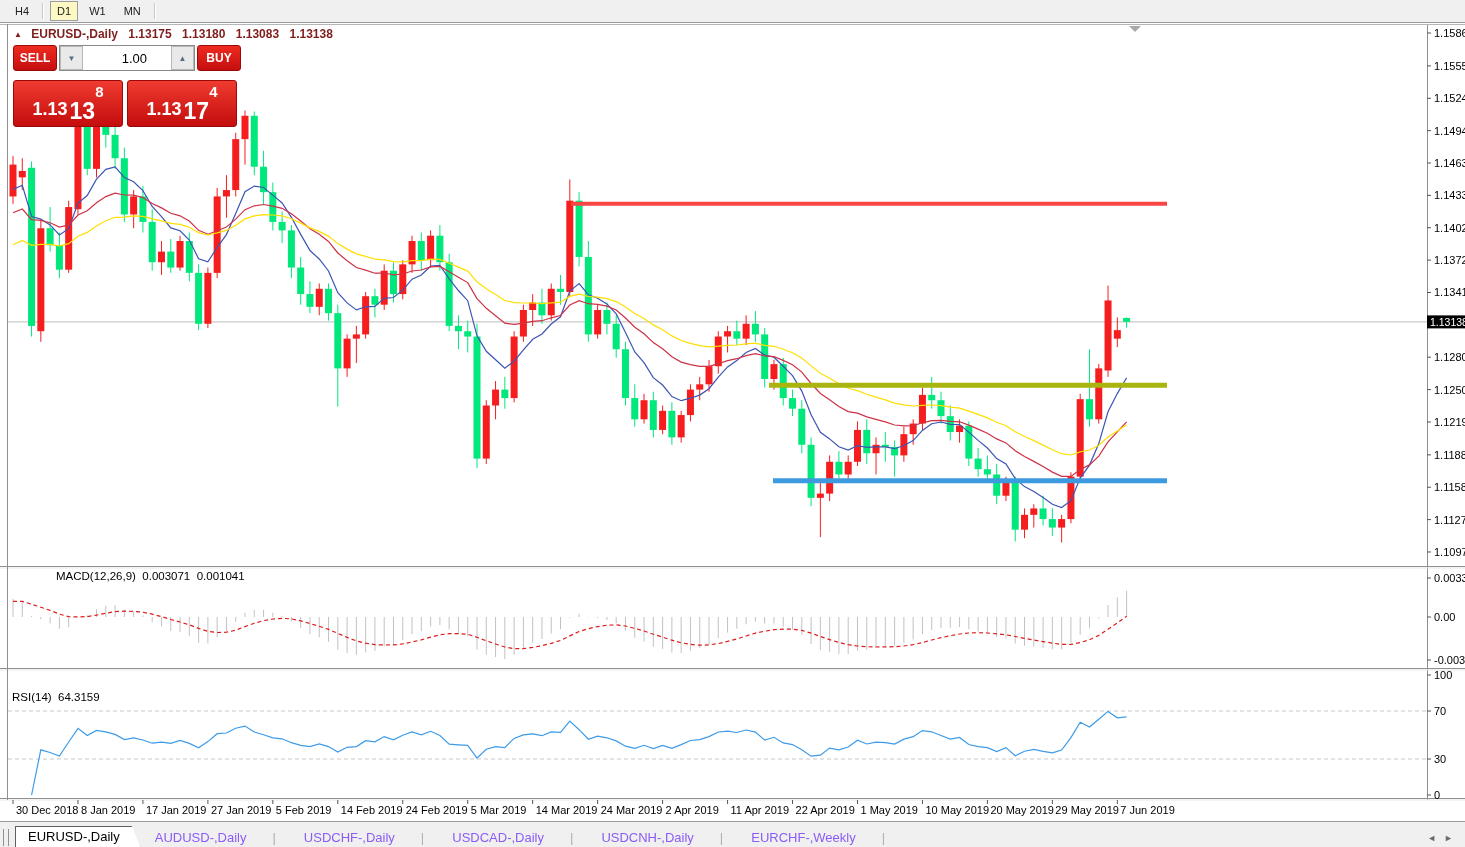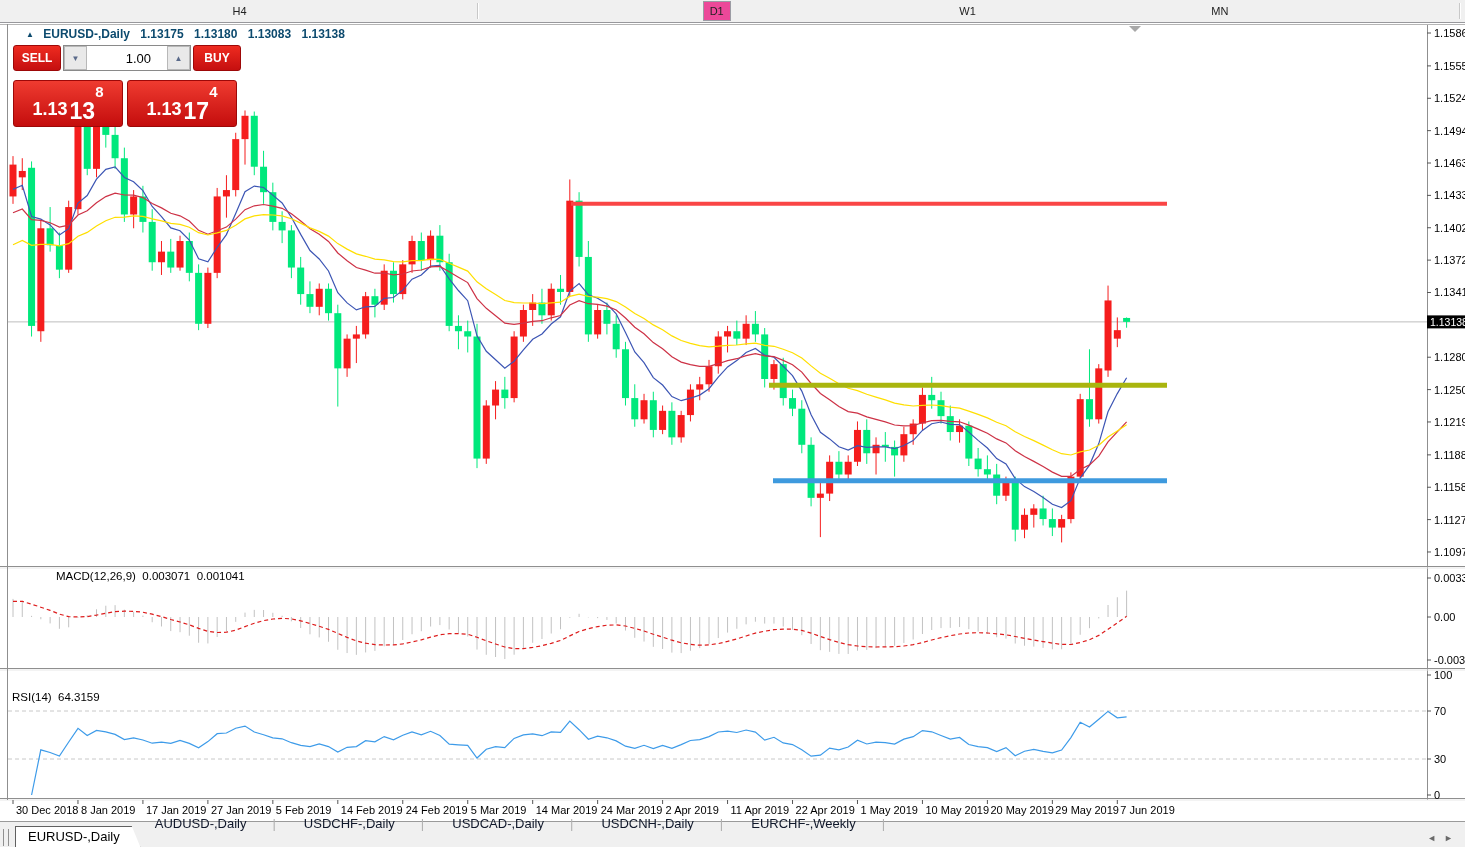--- a/index.html
+++ b/index.html
@@ -2,60 +2,60 @@
 <html><head>
 <meta charset="utf-8">
 <style>
   html,body{margin:0;padding:0;width:1465px;height:847px;overflow:hidden;
     font-family:"Liberation Sans","DejaVu Sans",sans-serif;background:#fff;}
   #stage{position:relative;width:1465px;height:847px;}
   svg text{font-family:"Liberation Sans","DejaVu Sans",sans-serif;}
 
   
   .toolbar{position:absolute;left:0;top:0;width:1465px;height:22px;background:#f0f0f0;
-    border-bottom:1px solid #98989c;display:flex;align-items:center;z-index:30;justify-content:space-between;}
+    border-bottom:1px solid #98989c;display:flex;align-items:center;z-index:30;}
   .tf-btn{height:18px;line-height:18px;padding:0 6px;margin:0 2px;font-size:11px;color:#222;
     border:1px solid transparent;cursor:default;}
-  .tf-btn.active{border:1px solid #9c9ca4;background:#ec4899;}
+  .tf-btn.active{border:1px solid #9c9ca4;background:#fef9c3;}
   .tb-sep{width:1px;height:16px;background:#c8c8c8;border-right:1px solid #fff;margin:0 4px;}
 
   
-  .ohlc-title{position:absolute;left:26px;top:27px;z-index:20;font-size:12px;font-weight:700;
-    color:#0c4a6e;letter-spacing:0px;white-space:nowrap;}
+  .ohlc-title{position:absolute;left:14px;top:27px;z-index:20;font-size:12px;font-weight:700;
+    color:#7f1d1d;letter-spacing:0px;white-space:nowrap;}
   .ohlc-title .tri{font-size:8px;margin-right:6px;position:relative;top:-1px;}
   .ohlc-title span.v{margin-left:7px;font-weight:700;}
 
   .trade-panel{position:absolute;left:13px;top:45px;z-index:20;width:228px;}
   .tp-row1{display:flex;height:32px;}
   .tp-btn{width:57px;height:24px;background:linear-gradient(#ee2b20,#c50f0f);color:#fff;
     font-size:12px;font-weight:700;border:1px solid #9d0808;border-radius:3px;
     display:flex;align-items:center;justify-content:center;cursor:pointer;}
   .tp-spin{display:flex;height:24px;margin:0 2px;border:1px solid #8a8a8a;background:#fff;}
   .tp-arrow{width:21px;background:#e9e9e9;border:1px solid #b8b8b8;color:#5a6a8a;font-size:8px;
     display:flex;align-items:center;justify-content:center;cursor:pointer;}
-  .tp-val{width:62px;border:0;font-size:13px;text-align:right;padding-right:16px;outline:none;
+  .tp-val{width:62px;border:0;font-size:13px;text-align:right;padding-right:24px;outline:none;
     font-family:"Liberation Sans","DejaVu Sans",sans-serif;}
   .tp-row2{display:flex;margin-top:3px;}
   .tp-quote{width:108px;height:42px;background:linear-gradient(#ef3b30,#c40d0d);
     border:1px solid #9d0808;border-radius:3px;color:#fff;display:flex;align-items:flex-end;
     justify-content:center;padding-bottom:3px;cursor:pointer;}
   .tp-quote+.tp-quote{margin-left:4px;}
   .q-small{font-size:18px;font-weight:700;margin-right:2px;margin-bottom:3px;}
   .q-big{font-size:23px;font-weight:700;line-height:0.95;}
   .q-sup{font-size:15px;font-weight:700;align-self:flex-start;margin-top:2px;}
 
   .pane-label{position:absolute;z-index:20;font-size:11.5px;color:#000;white-space:nowrap;}
   .pane-label b{font-weight:400;}
 
   
   .tabbar{position:absolute;left:0;top:821px;width:1465px;height:26px;background:#f0f0f0;
     border-top:1px solid #9a9a9a;display:flex;align-items:flex-end;z-index:30;}
   .tab-grip{width:4px;height:17px;margin:0 6px 2px 3px;border-left:1px solid #909090;
     border-right:1px solid #909090;}
-  .tab{font-size:13px;color:#0f172a;padding:2px 14px 17px 14px;cursor:pointer;white-space:nowrap;}
+  .tab{font-size:13px;color:#8b5cf6;padding:2px 14px 3px 14px;cursor:pointer;white-space:nowrap;}
   .tab:not(.active)::after{content:"|";color:#b0b0b0;margin-left:26px;}
   .tab.active{background:#fff;color:#000;border:1px solid #606060;border-bottom:0;
     clip-path:polygon(0 0,calc(100% - 9px) 0,100% 100%,0 100%);padding:2px 20px 4px 12px;}
   .tab-spacer{flex:1;}
   .tab-nav{font-size:9px;color:#6a6a6a;padding:0 4px;margin-bottom:5px;cursor:pointer;}
 </style>
 </head>
 <body>
 
 <div id="stage">

